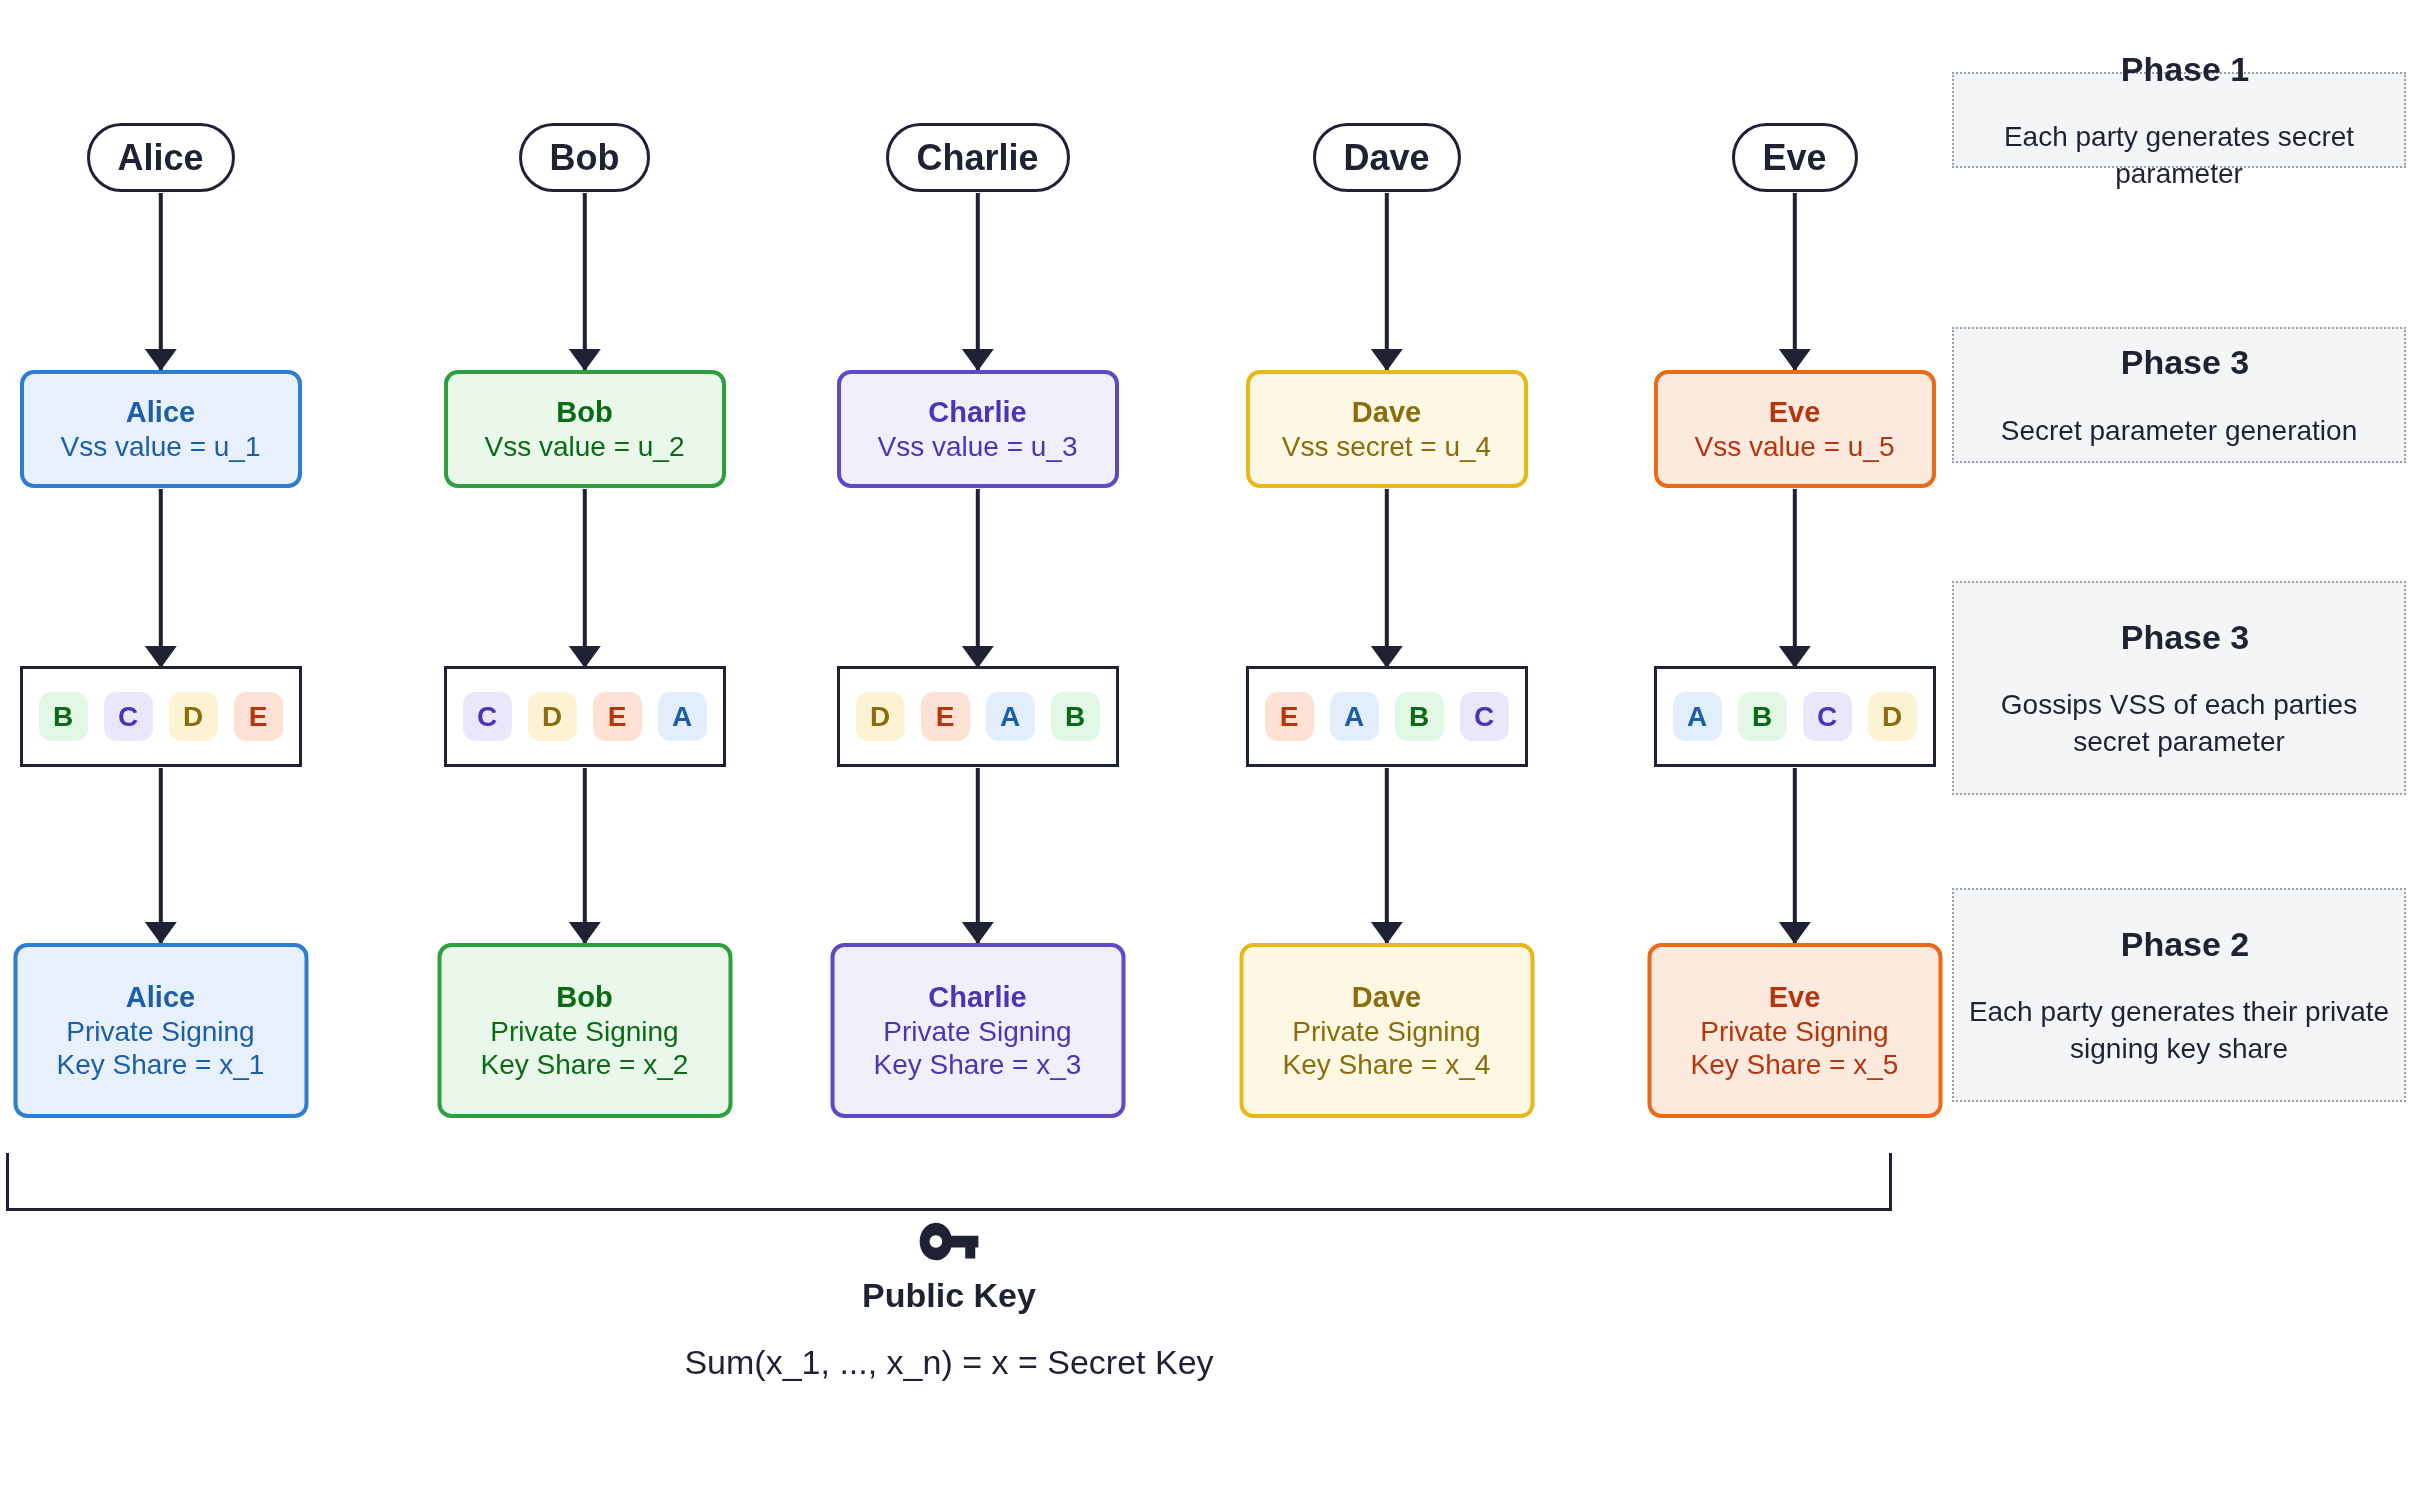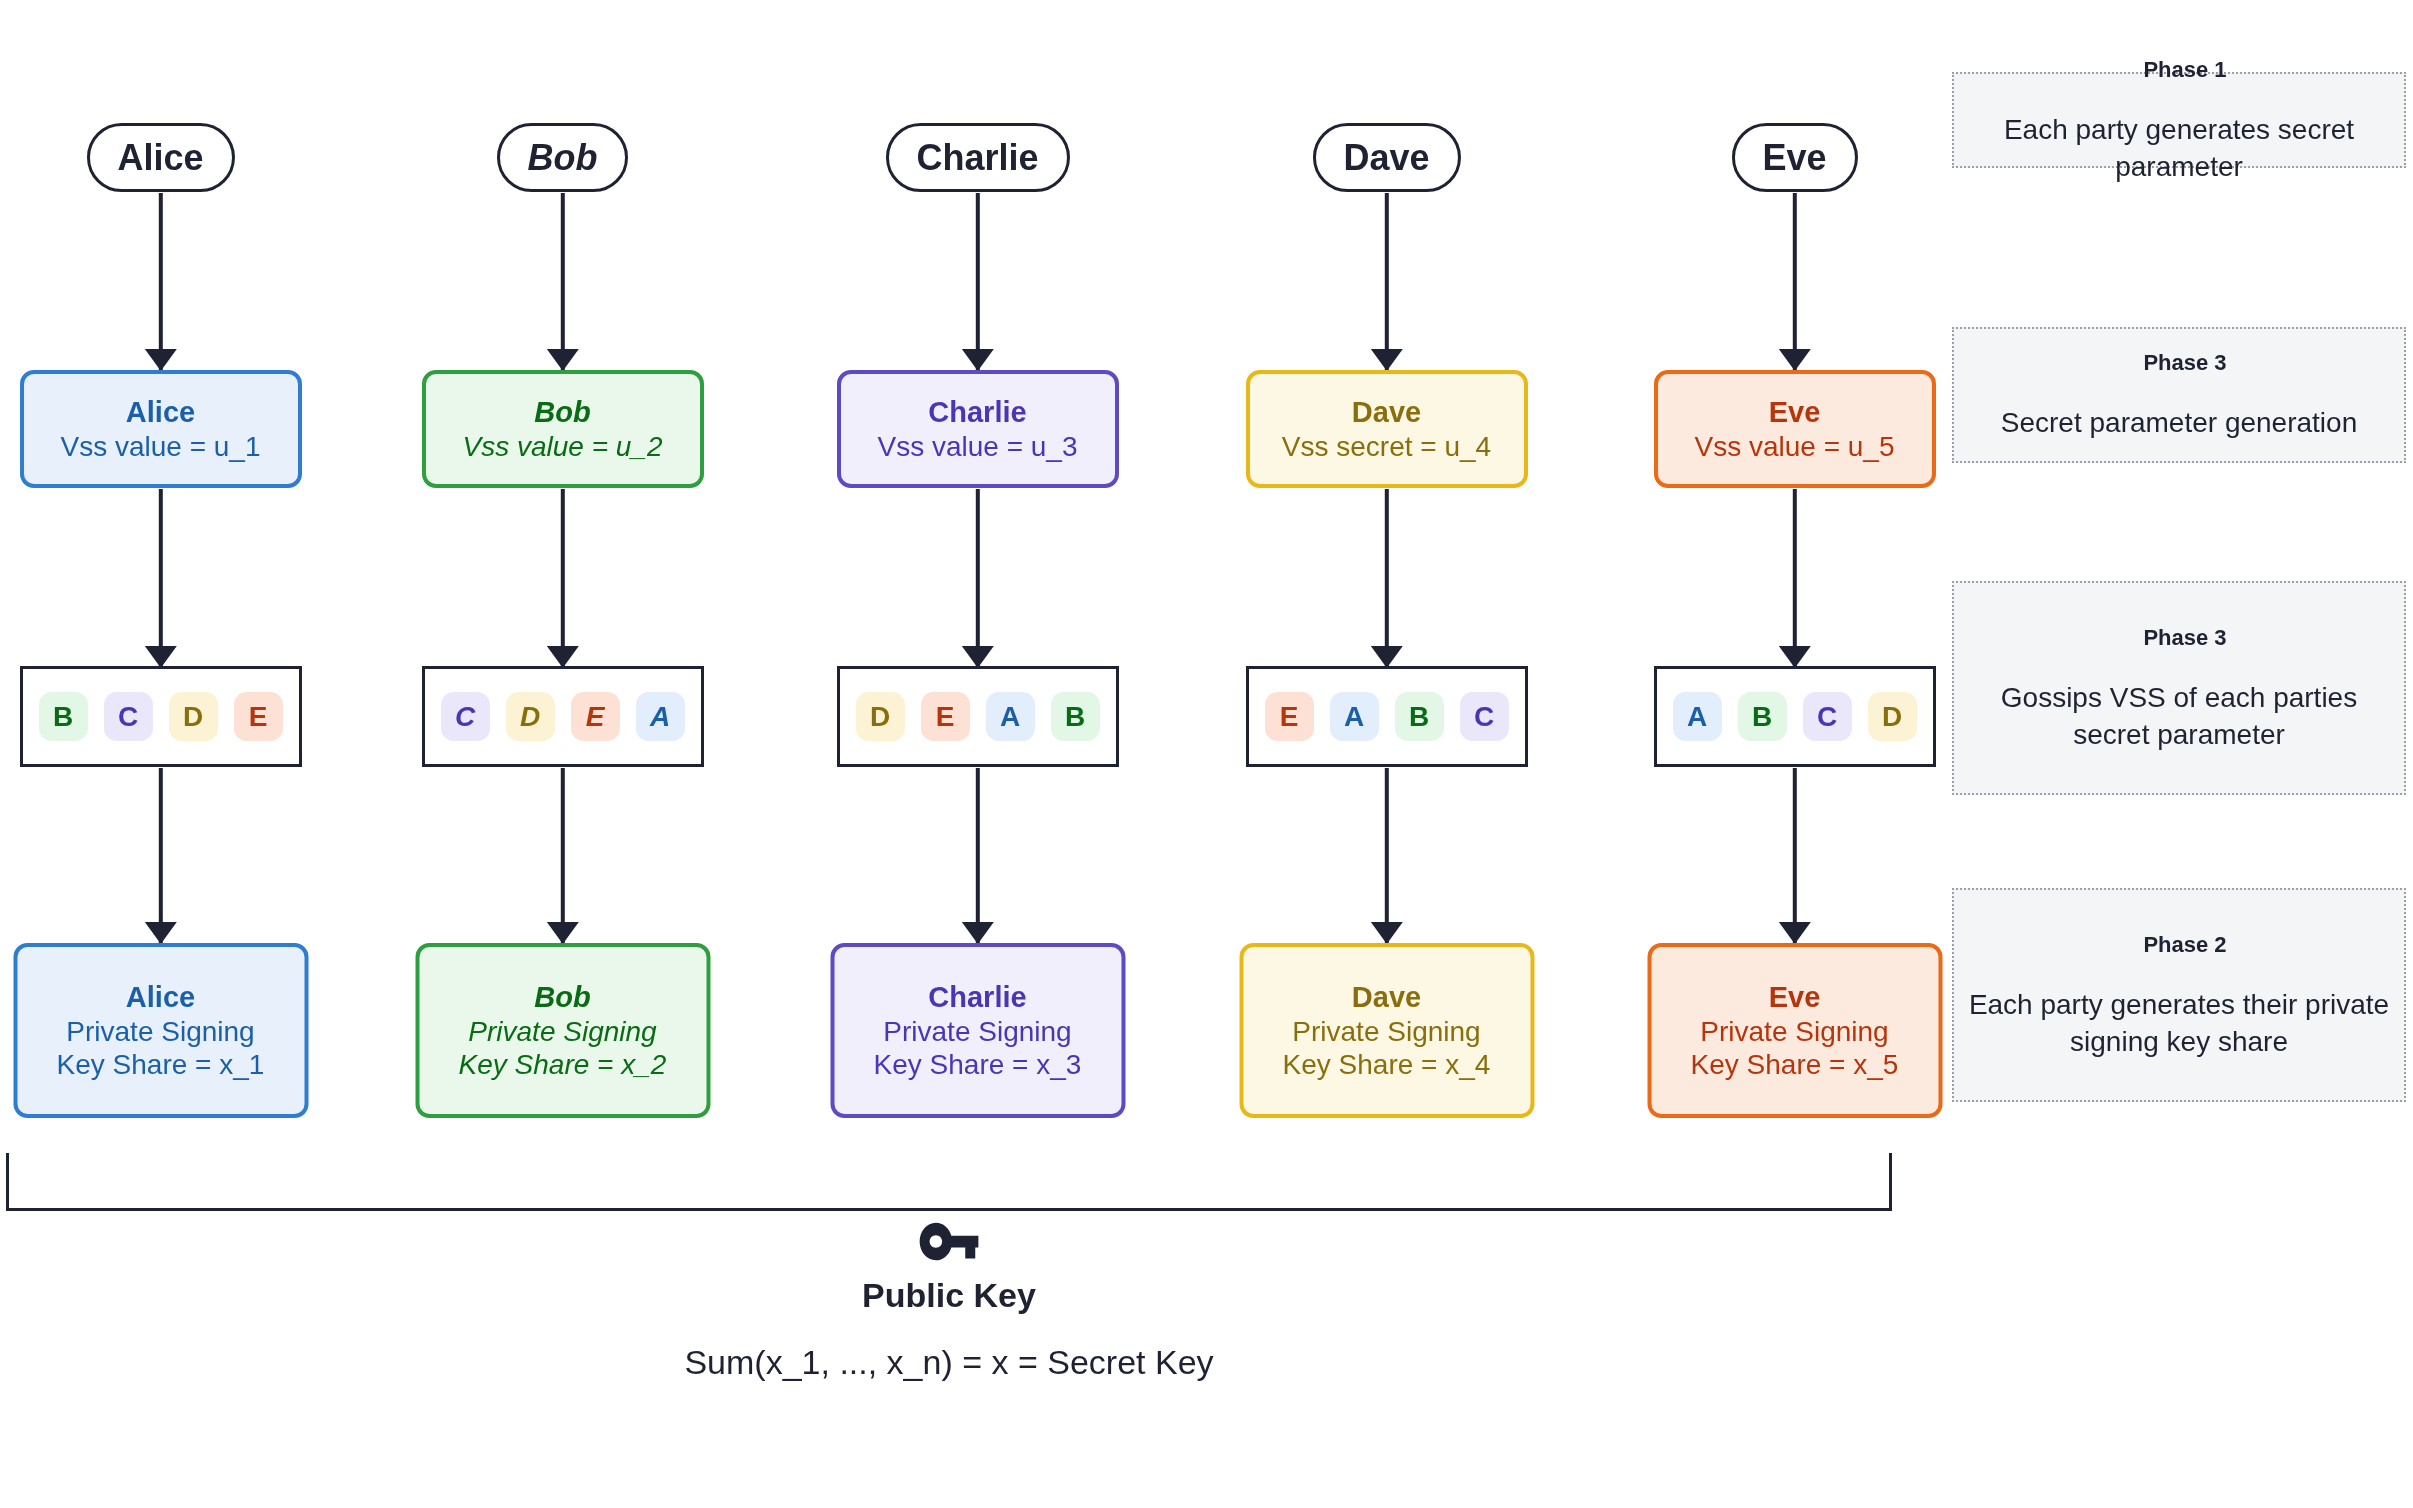--- a/index.html
+++ b/index.html
@@ -187,21 +187,21 @@
     background: #f4f5f6;
     box-sizing: border-box;
     display: flex;
     flex-direction: column;
     align-items: center;
     justify-content: center;
     text-align: center;
     padding: 11.3px 14px;
   }
   .phase-title {
-    font-size: 22px;
+    font-size: 34px;
     font-weight: bold;
     color: #1f2233;
     line-height: 1.32;
     margin-left: 12px;
   }
   .phase-desc {
     font-size: 28px;
     font-weight: normal;
     color: #1f2233;
     line-height: 1.32;
@@ -233,21 +233,21 @@
           <div class="chip" style="background: rgb(251, 243, 211); color: rgb(138, 109, 12);">D</div>
           <div class="chip" style="background: rgb(252, 225, 212); color: rgb(181, 54, 12);">E</div>
         </div>
         <div class="arrow a3"></div>
         <div class="cbox keybox" style="border-color: rgb(47, 125, 209); background: rgb(231, 240, 251); color: rgb(26, 95, 168);">
           <div class="ctitle">Alice</div>
           <div class="cline">Private Signing</div>
           <div class="cline">Key Share = x_1</div>
         </div>
       </div>
-      <div class="col" style="left: 402px; font-style: italic;">
+      <div class="col" style="left: 424px;">
         <div class="pill">
           <div class="pill-label">Bob</div>
         </div>
         <div class="arrow a1"></div>
         <div class="cbox vssbox" style="border-color: rgb(46, 158, 62); background: rgb(233, 248, 234); color: rgb(10, 107, 21);">
           <div class="ctitle">Bob</div>
           <div class="cline">Vss value = u_2</div>
         </div>
         <div class="arrow a2"></div>
         <div class="gossip">

